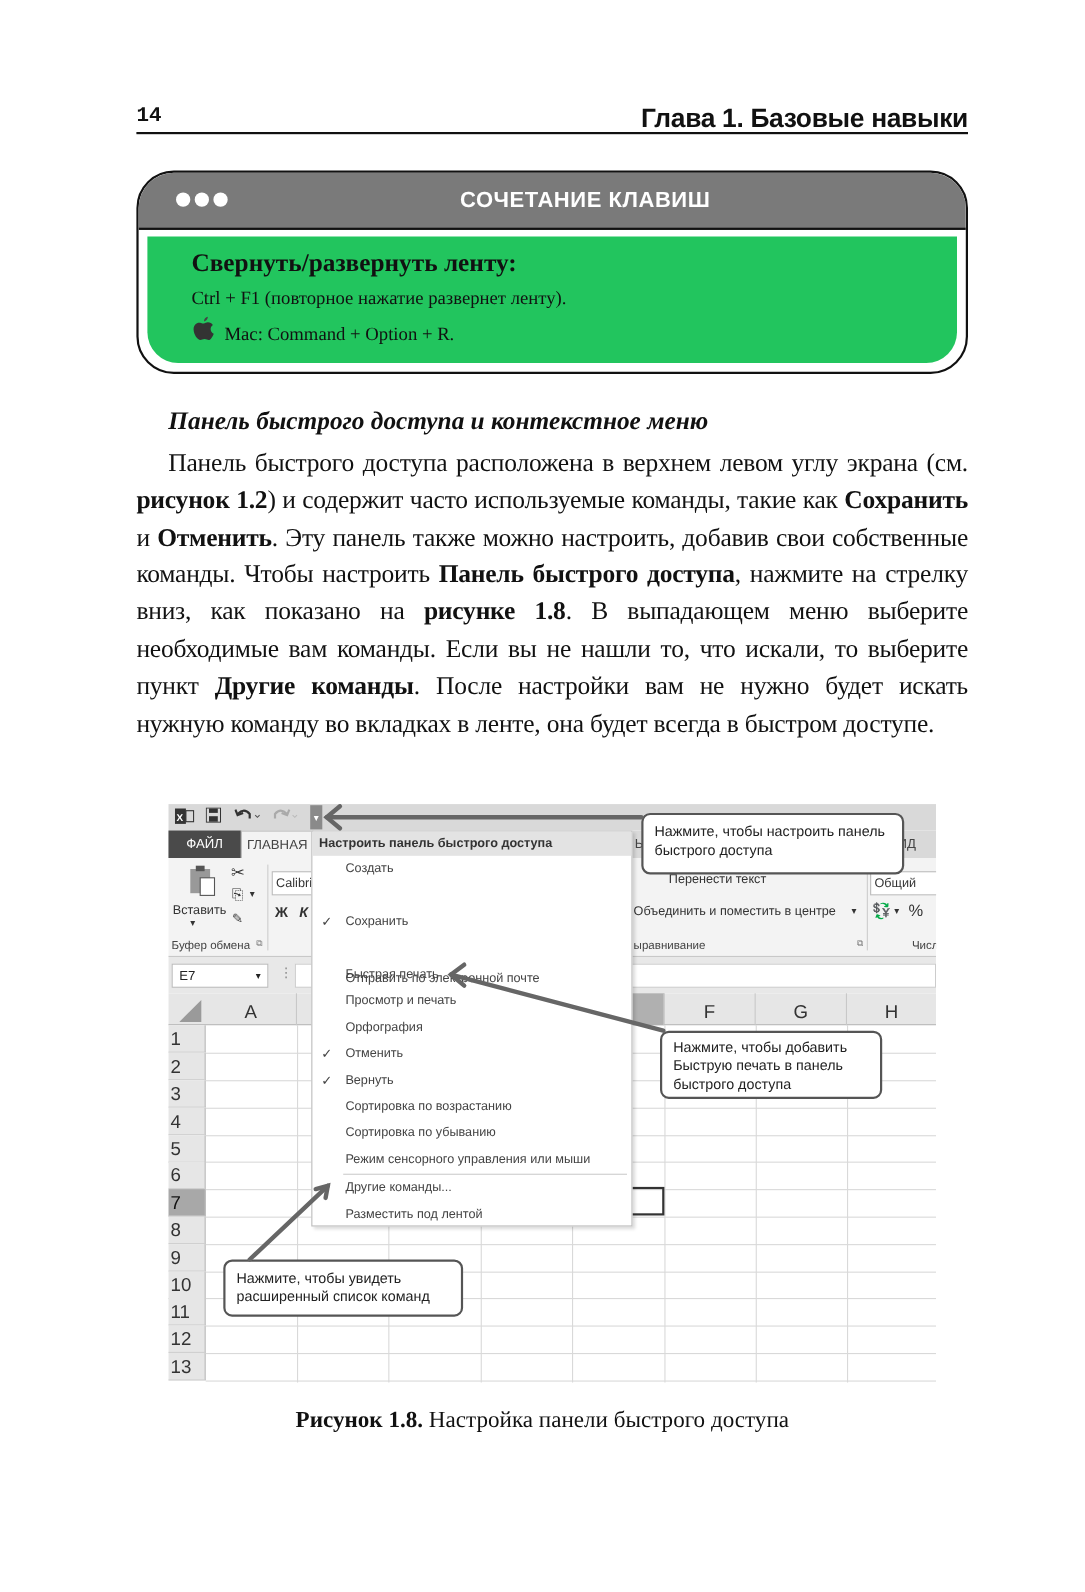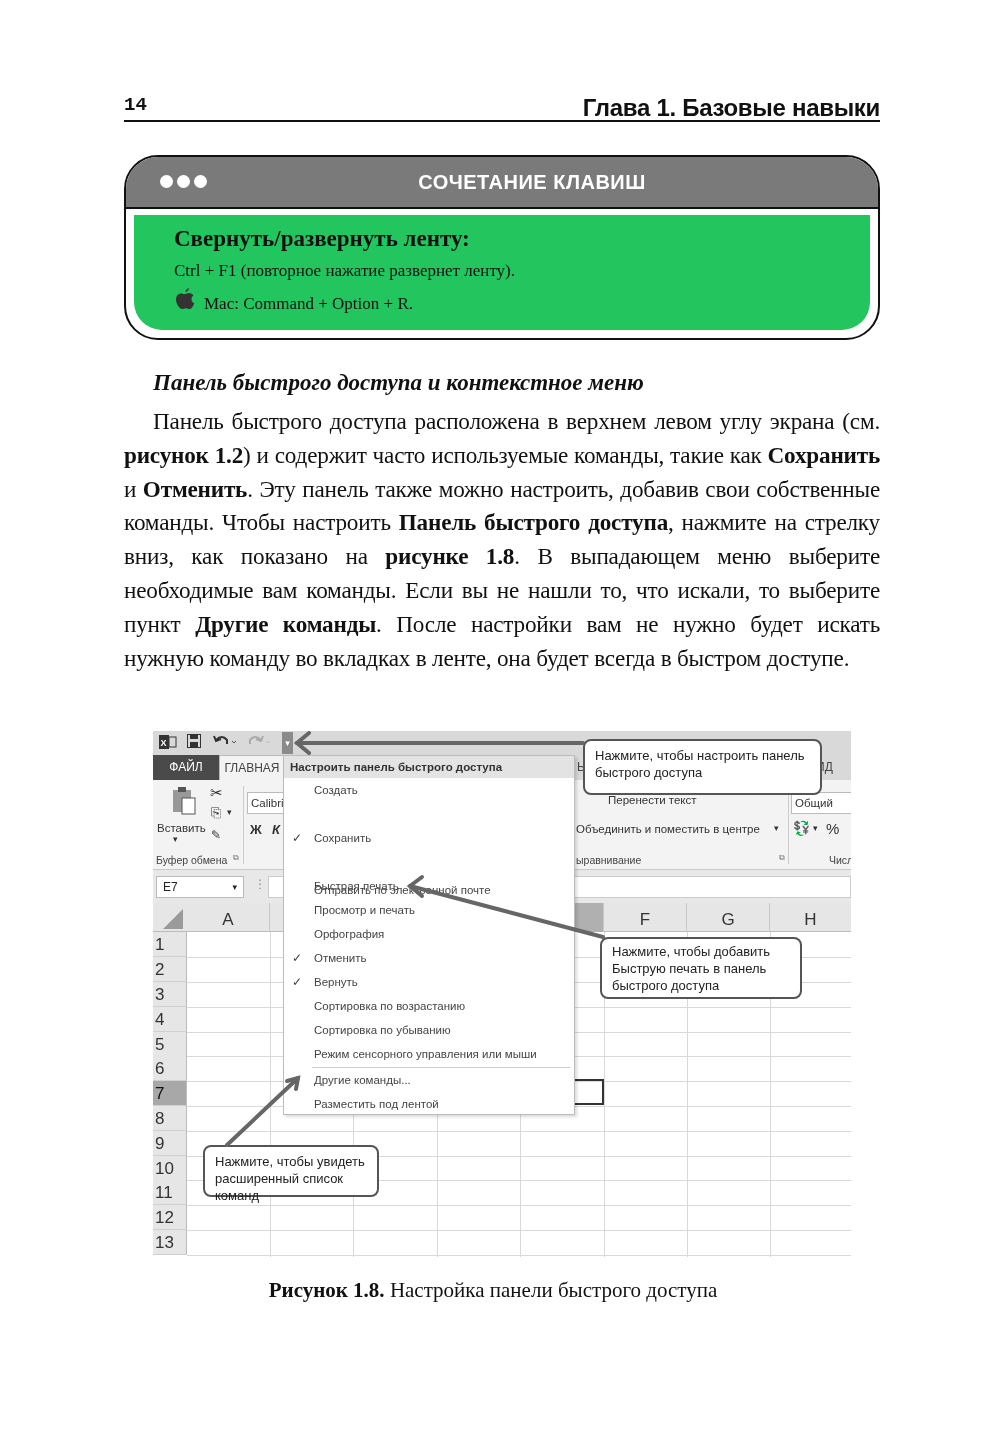--- a/index.html
+++ b/index.html
@@ -239,21 +239,21 @@
     <div class="menu-item" style="top:238px;"><span>Сортировка по возрастанию</span></div>
     <div class="menu-item" style="top:286px;"><span>Режим сенсорного управления или мыши</span></div>
     <div class="menu-item" style="top:262px;"><span>Сортировка по убыванию</span></div>
     <div class="menu-sep" style="top:311px;"></div>
     <div class="menu-item" style="top:312px;"><span>Другие команды...</span></div>
     <div class="menu-item" style="top:336px;"><span>Разместить под лентой</span></div>
   </div>
 
   <div class="callout" style="left:430px;top:8px;width:239px;height:56px;">Нажмите, чтобы настроить панель быстрого доступа</div>
   <div class="callout" style="left:447px;top:206px;width:202px;height:62px;padding-top:4px;">Нажмите, чтобы добавить Быструю печать в  панель быстрого доступа</div>
-  <div class="callout" style="left:50px;top:414px;width:176px;height:52px;">Нажмите, чтобы увидеть расширенный список команд</div>
+  <div class="callout" style="left:50px;top:414px;width:218px;height:52px;">Нажмите, чтобы увидеть расширенный список команд</div>
 
   <svg class="arrows" viewBox="0 0 698 526">
     <g stroke="#666" stroke-width="4" fill="none" stroke-linecap="round">
       <line x1="430" y1="12" x2="144" y2="12"></line>
       <polyline points="156,2 144,12 156,22"></polyline>
       <line x1="450" y1="206" x2="257" y2="155"></line>
       <polyline points="269,146 257,155 269,165"></polyline>
       <line x1="74" y1="414" x2="145" y2="347"></line>
       <polyline points="134,350 145,347 143,358"></polyline>
     </g>

